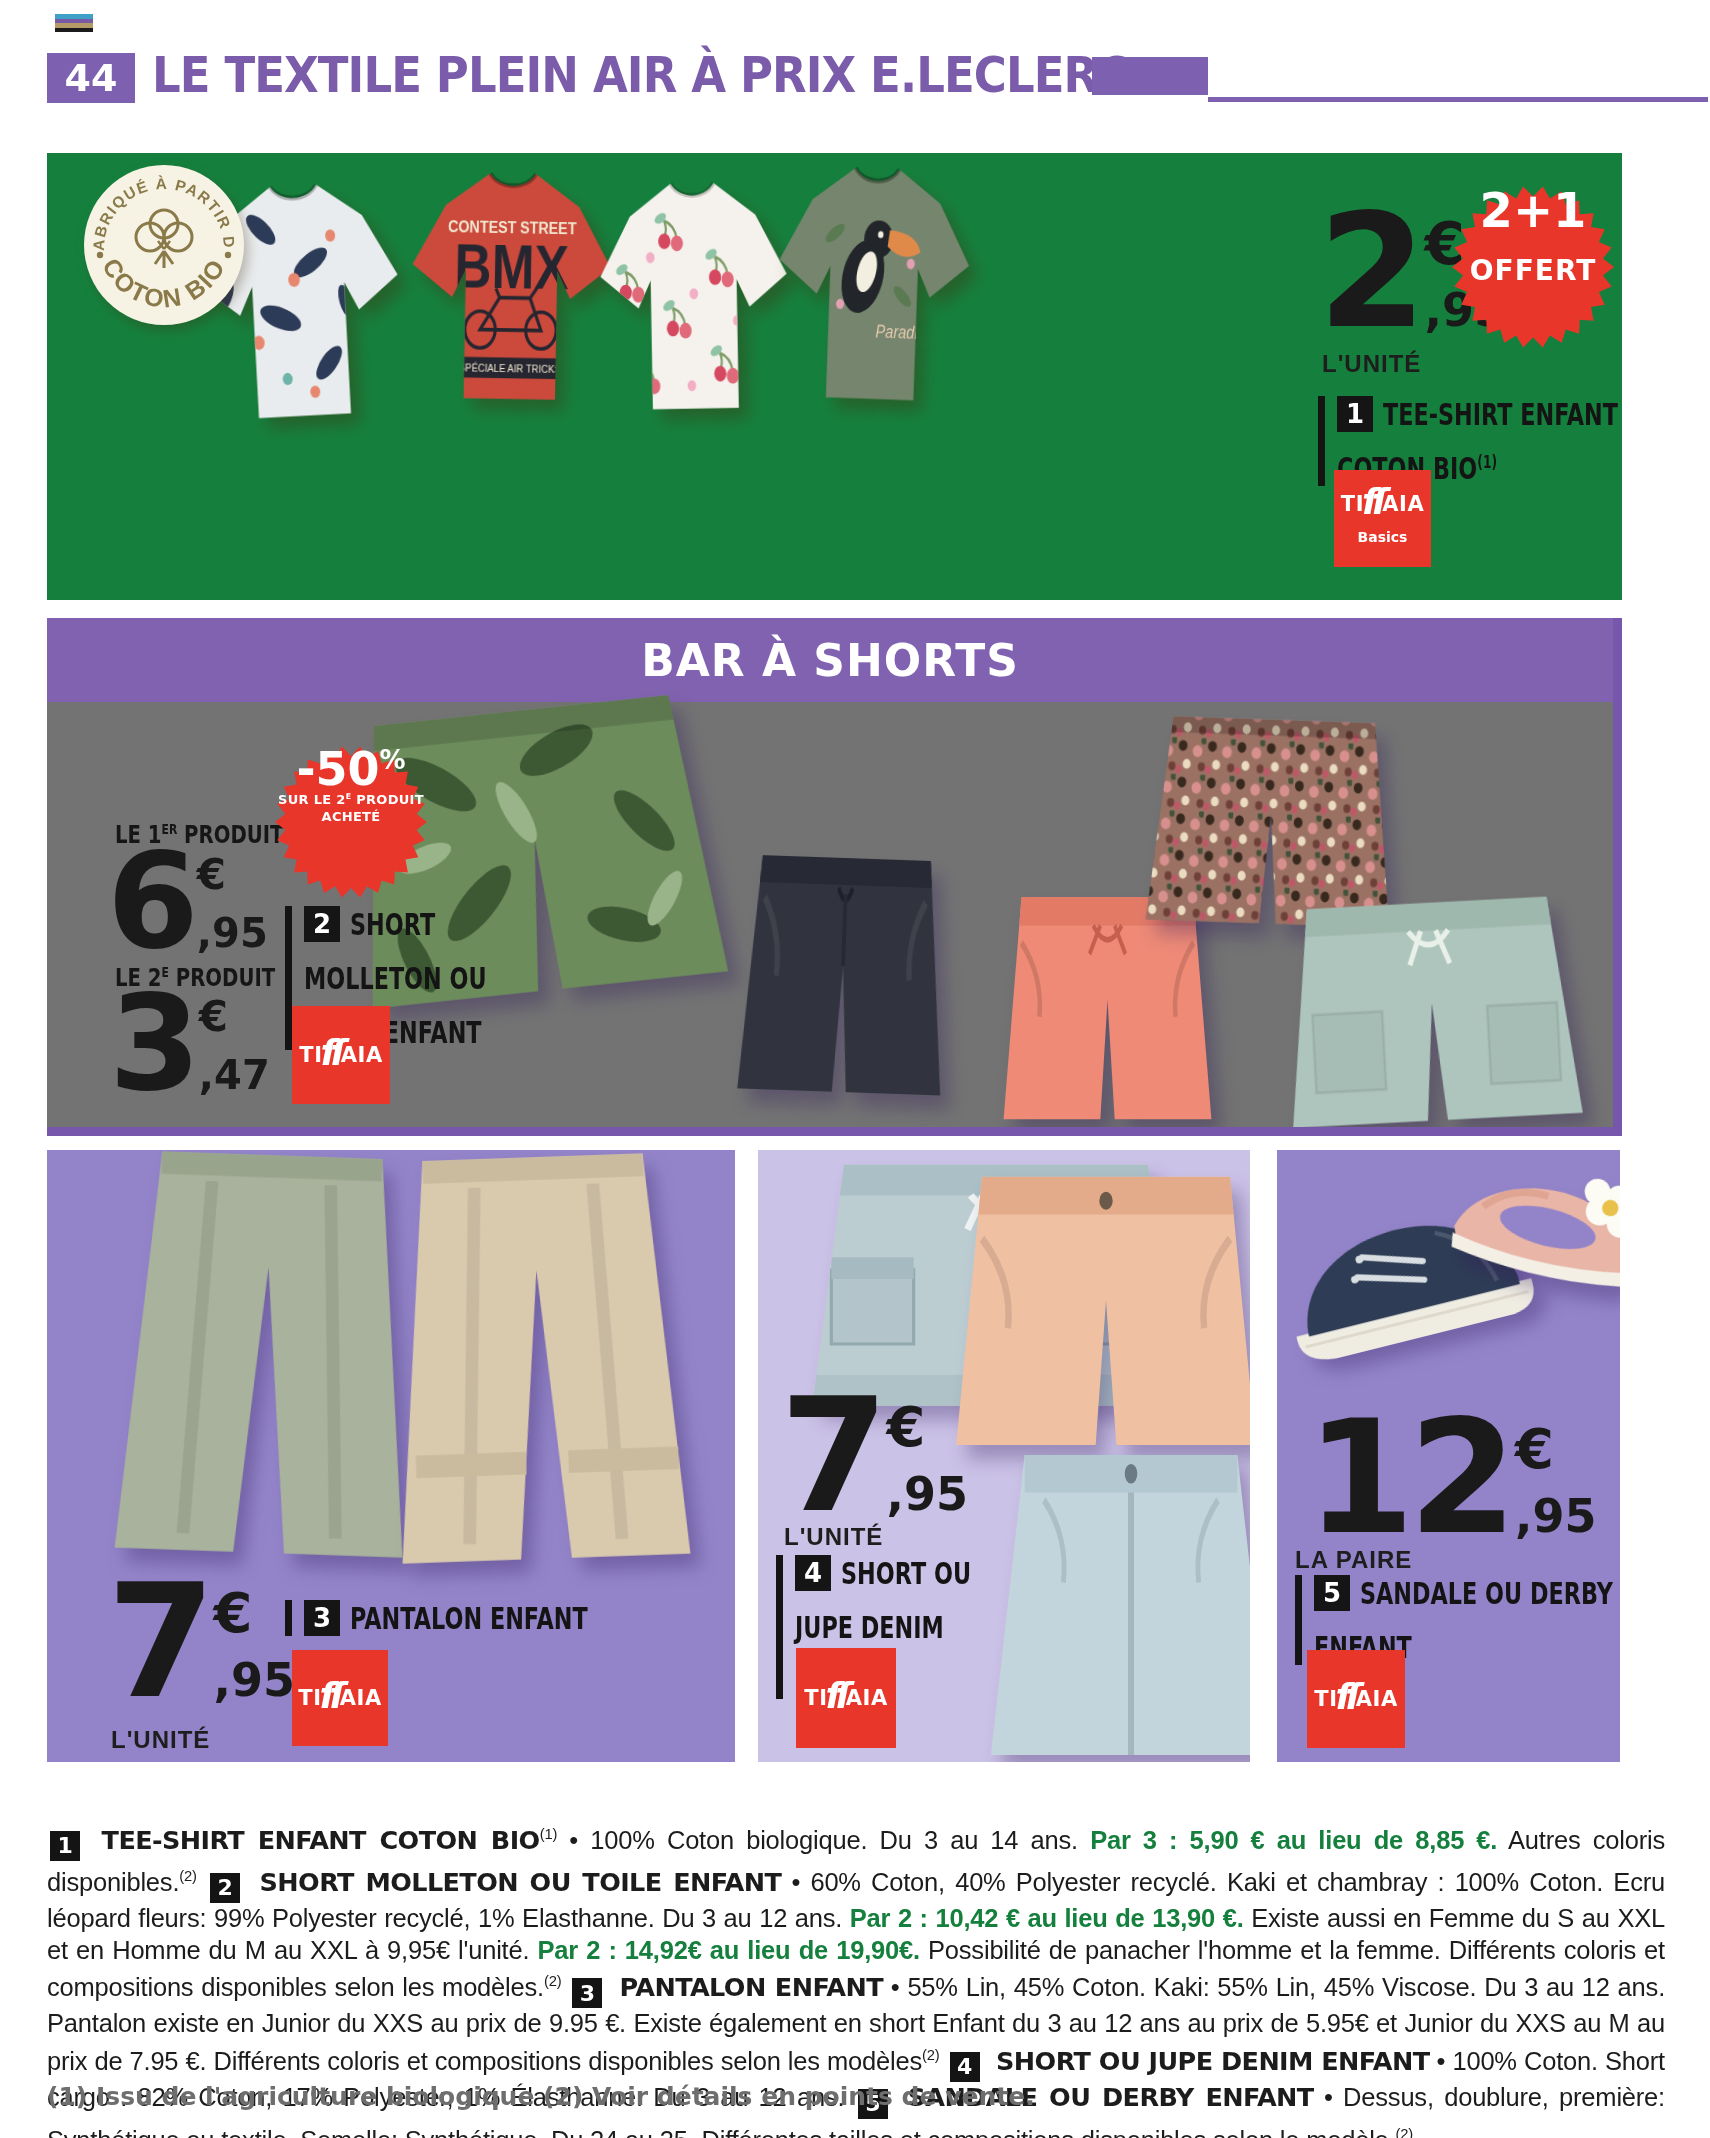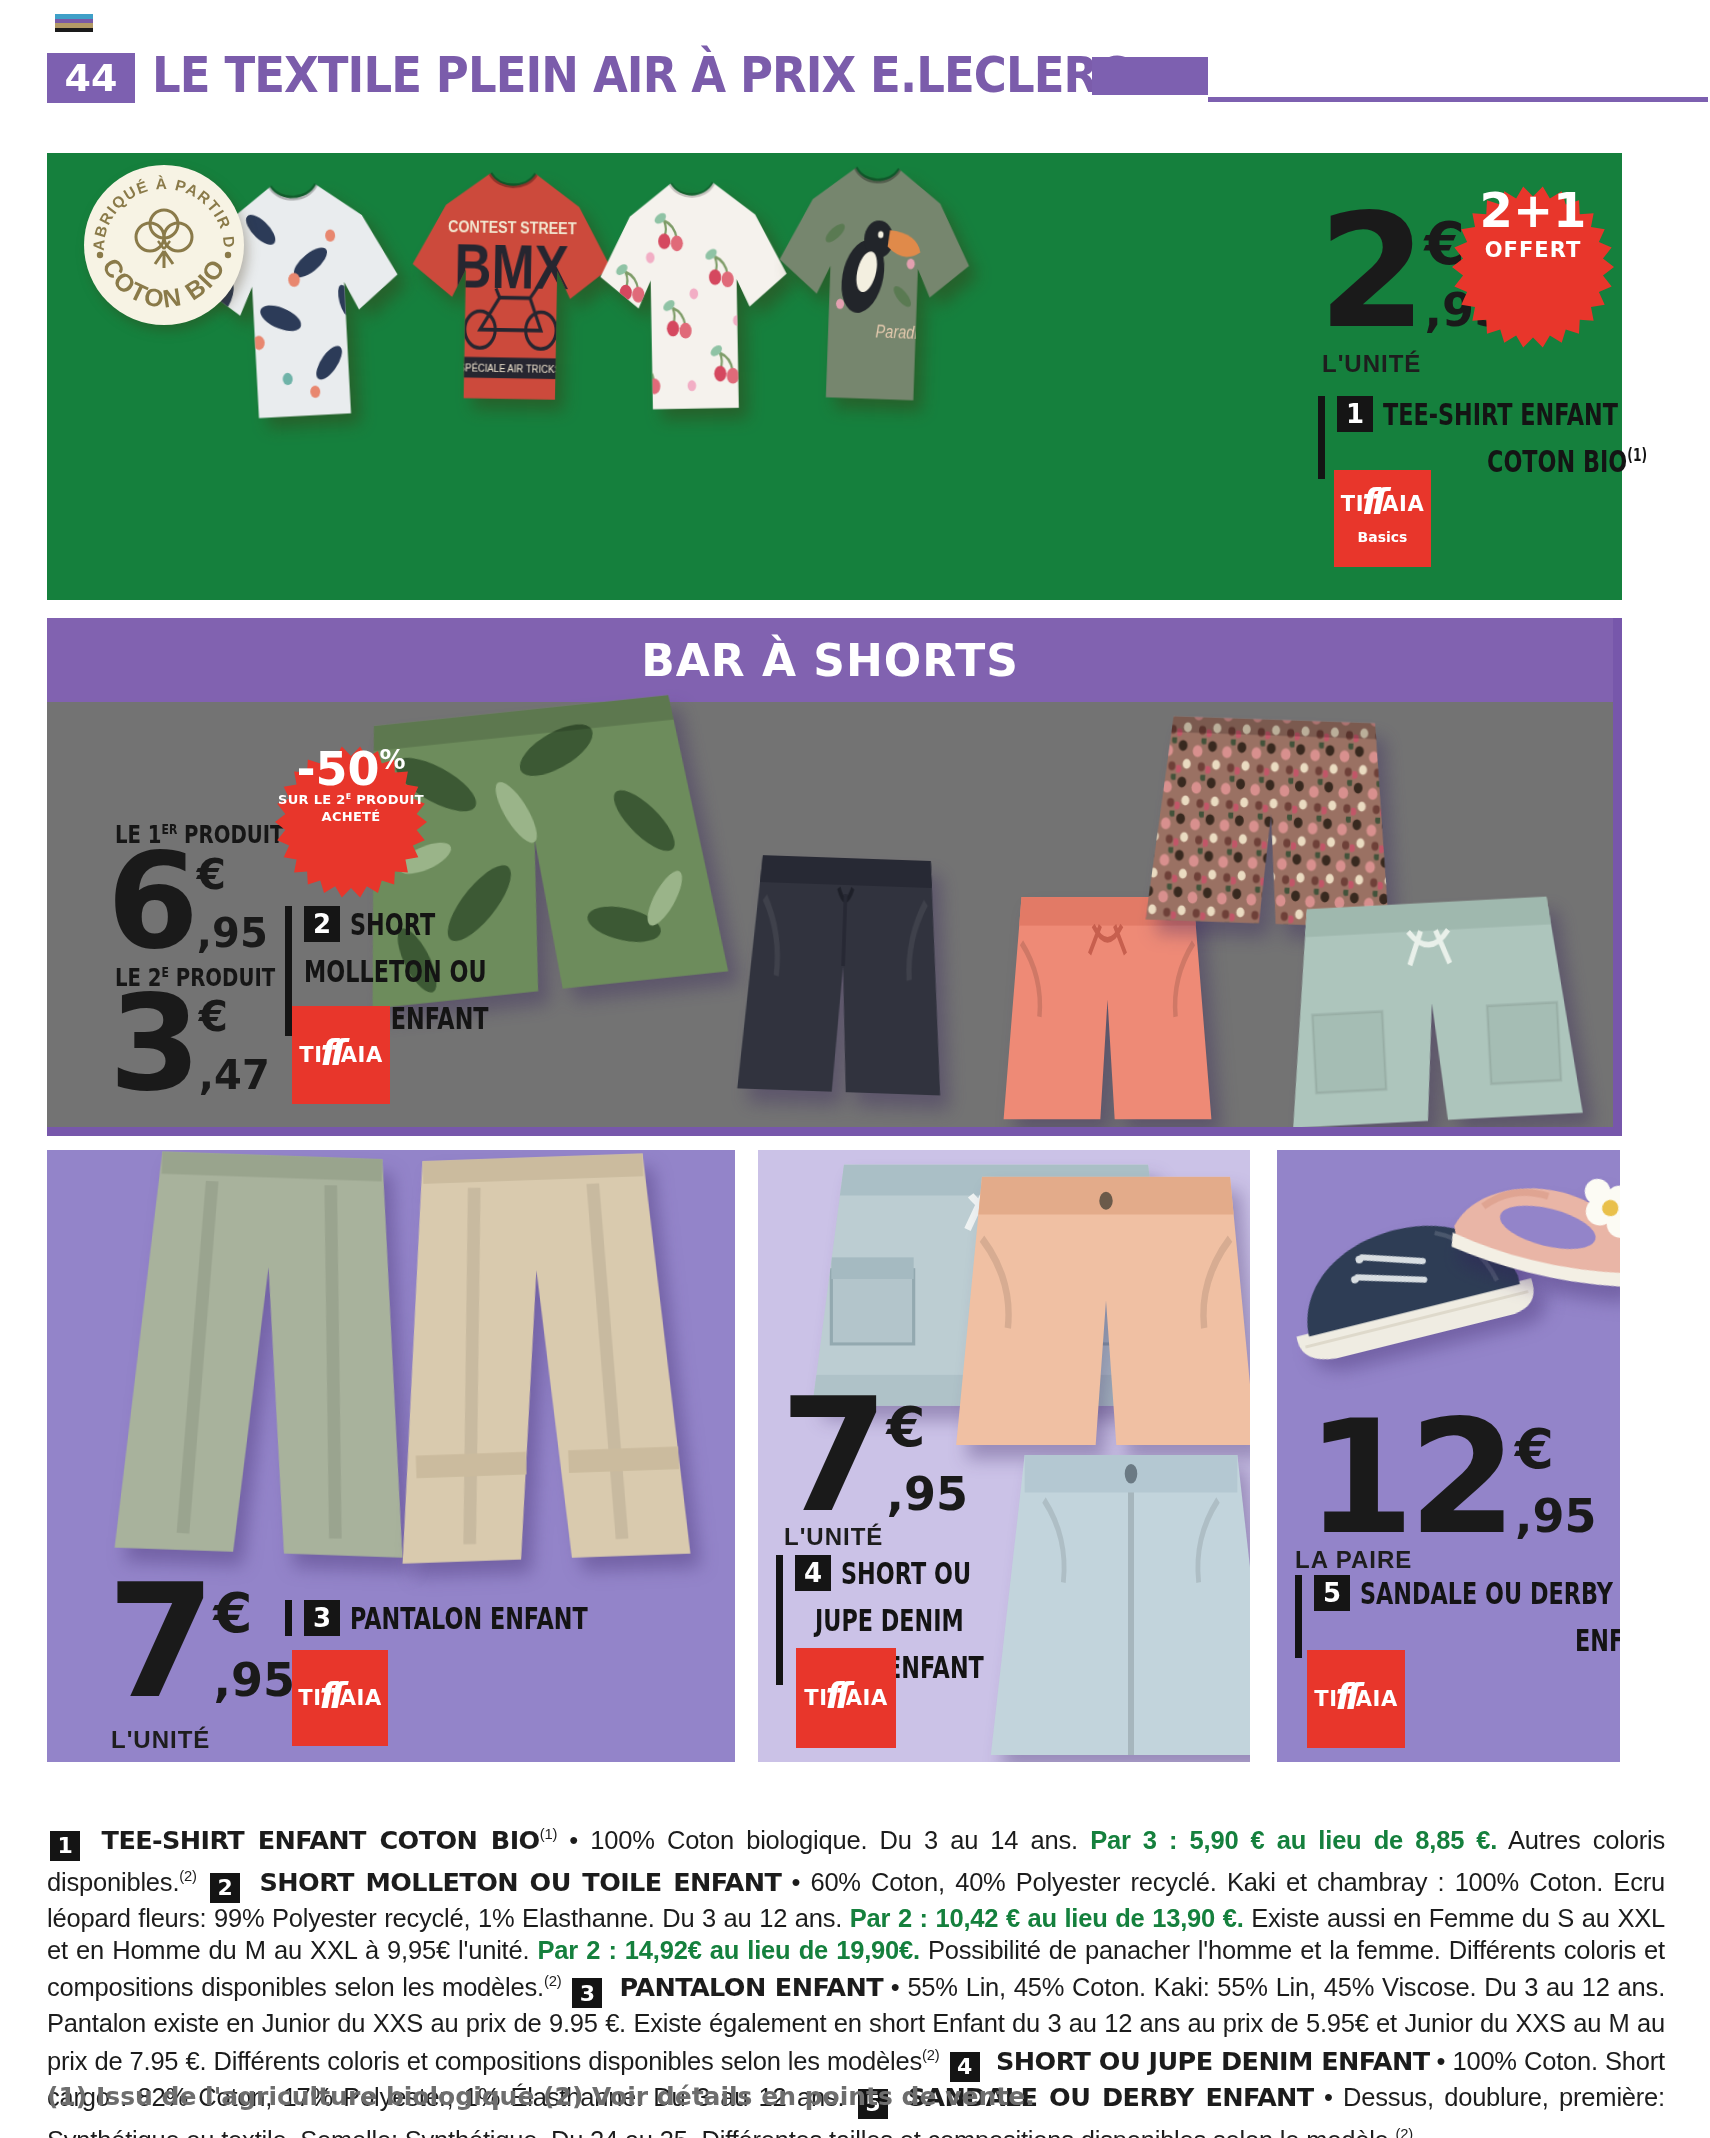--- a/index.html
+++ b/index.html
@@ -36,21 +36,21 @@
   .price .int{font-size:var(--pi,156px);line-height:.78;letter-spacing:-6px;}
   .price .side{display:flex;flex-direction:column;justify-content:space-between;margin-left:4px;
                padding:6px 0 2px;}
   .price .eur{font-size:var(--pe,56px);line-height:.9;}
   .price .dec{font-size:var(--pd,46px);line-height:.9;}
   .unit{position:absolute;font-weight:bold;font-size:24px;letter-spacing:1px;color:#1e1e1e;}
 
   
   .plabel{position:absolute;border-left:7px solid #141414;padding-left:12px;color:#141414;}
   .plabel .row{display:flex;align-items:center;gap:10px;min-height:36px;}
-  .plabel .row + .row{margin-top:11px;justify-content:flex-end;}
+  .plabel .row + .row{margin-top:18px;}
   .badge-num{display:inline-flex;width:36px;height:36px;background:#151515;color:#fff;
              align-items:center;justify-content:center;font-weight:bold;font-size:26px;flex:0 0 auto;
              font-family:"DejaVu Sans",sans-serif;}
   .lt{display:inline-block;font-family:"DejaVu Sans",sans-serif;font-weight:bold;font-size:31px;
       transform:scaleX(.72);transform-origin:left center;white-space:nowrap;letter-spacing:0;}
   .lt sup,.small-label sup{font-size:.55em;}
 
   .small-label{position:absolute;font-family:"DejaVu Sans",sans-serif;font-weight:bold;font-size:24px;
                transform:scaleX(.82);transform-origin:left center;white-space:nowrap;color:#161616;}
 
@@ -60,21 +60,21 @@
   .tw{display:flex;align-items:baseline;font-size:21px;letter-spacing:.5px;}
   .lsz{font-size:36px;font-style:italic;letter-spacing:-6px;line-height:0;position:relative;top:3px;margin:0 1px 0 -2px;}
   .tb{font-size:14px;margin-top:13px;}
 
   
   .burst{position:absolute;}
   .burst svg{position:absolute;inset:0;width:100%;height:100%;}
   .btxt{position:absolute;inset:0;display:flex;flex-direction:column;align-items:center;
         color:#fff;font-family:"DejaVu Sans",sans-serif;font-weight:bold;text-align:center;}
   .b21{font-size:48px;line-height:1;}
-  .b21sub{font-size:21px;letter-spacing:1px;margin-top:4px;}
+  .b21sub{font-size:28px;letter-spacing:1px;margin-top:20px;}
   .b50{font-size:46px;line-height:1;}
   .b50 sup{font-size:26px;}
   .bsub{font-size:13px;line-height:1.25;letter-spacing:.3px;}
   .bsub sup{font-size:.6em;}
 
   
   .garment{position:absolute;overflow:visible;filter:drop-shadow(10px 14px 9px rgba(46,26,90,.32));}
   .hero .garment{filter:drop-shadow(9px 11px 8px rgba(64,48,12,.38));}
   .stamp{position:absolute;left:82px;top:163px;width:164px;height:164px;
          filter:drop-shadow(4px 6px 6px rgba(64,48,12,.3));}

